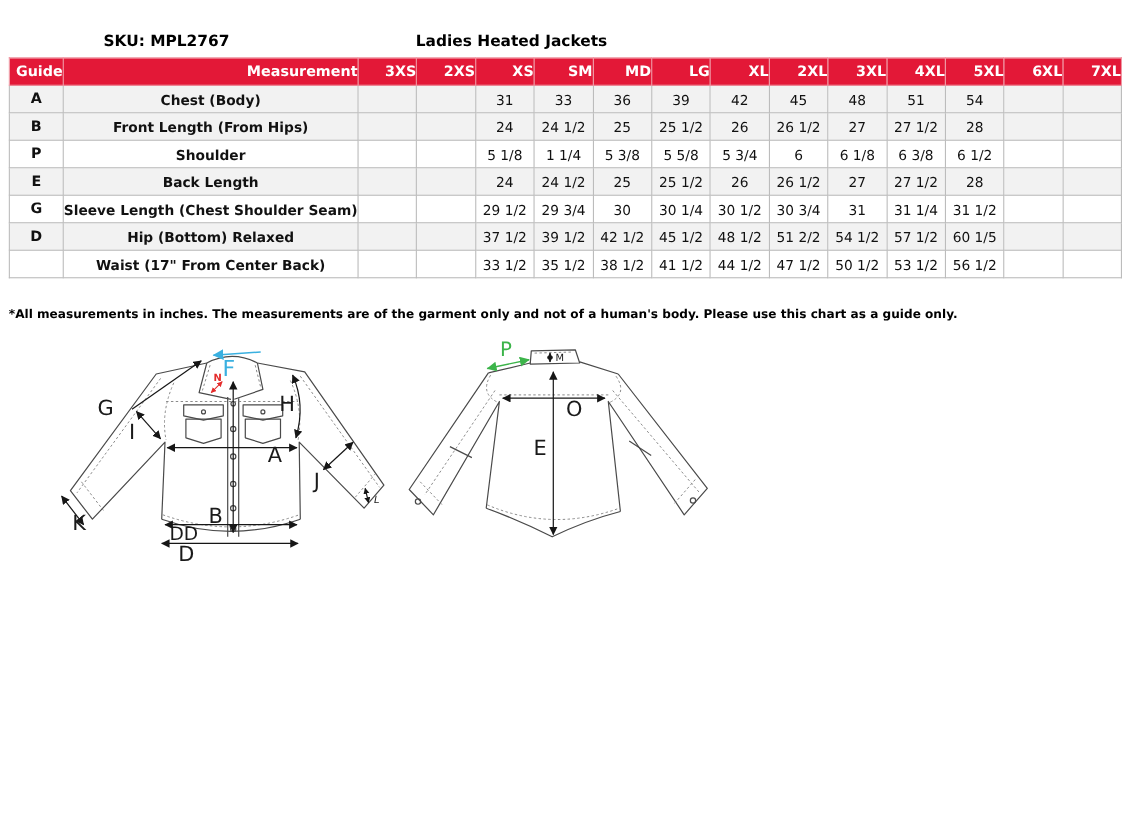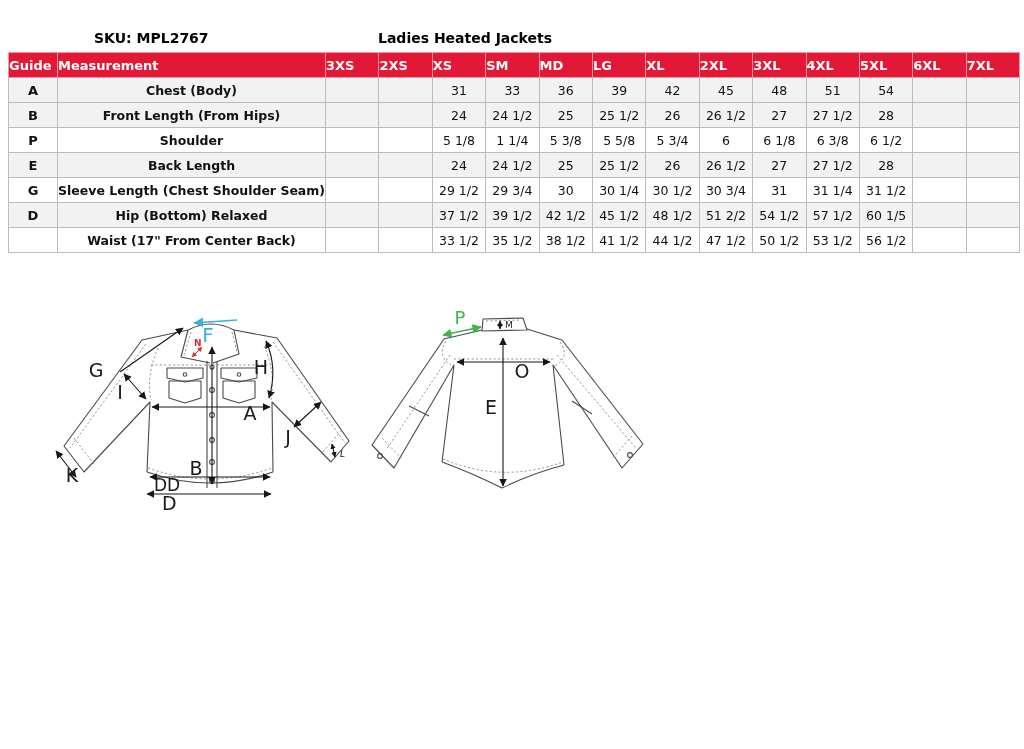--- a/index.html
+++ b/index.html
@@ -7,21 +7,21 @@
     font-family:"DejaVu Sans","Liberation Sans",sans-serif; }
   #page { position:relative; width:1024px; height:749px; background:#fff; overflow:hidden; }
 
   .sku { position:absolute; left:62px; top:30px; font-size:14px; font-weight:bold; color:#000;margin-left:32px; }
   .title { position:absolute; left:333px; top:30px; font-size:14px; font-weight:bold; color:#000;margin-left:45px; }
 
   table.size { position:absolute; left:8px; top:52px; width:1011px;
     border-collapse:collapse; table-layout:fixed; }
   table.size th {
     background:#e31837; color:#fff; font-size:13px; font-weight:bold;
-    height:25px; text-align:left; vertical-align:middle;
+    height:25px; text-align:right; vertical-align:middle;
     border:1px solid #ef96a2; }
   table.size td {
     height:25px; font-size:12.5px; color:#111; text-align:center; vertical-align:middle;
     border:1px solid #bcbcbc; background:#fff; white-space:nowrap; overflow:hidden; }
   table.size tr.alt td { background:#f2f2f2; }
   table.size td.guide { font-weight:bold; font-size:13px; }
   table.size td.measurement { font-weight:bold;margin-top:26px; }
 
   .footnote { position:absolute; left:8px; top:279px; font-size:11px; font-weight:bold; color:#000; }
 
@@ -202,20 +202,21 @@
           <td>47 1/2</td>
           <td>50 1/2</td>
           <td>53 1/2</td>
           <td>56 1/2</td>
           <td></td>
           <td></td>
         </tr>
       </tbody>
   </table>
 
+  <div class="footnote">*All measurements in inches. The measurements are of the garment only and not of a human's body. Please use this chart as a guide only.</div>
 
   <svg class="diagram-front" width="320" height="215" viewBox="0 0 320 215">
     <defs>
       <marker id="ahk" markerWidth="8" markerHeight="8" refX="6.5" refY="3.5" orient="auto-start-reverse">
         <path d="M0,0 L7,3.5 L0,7 Z" fill="#161616"></path>
         </marker>
       <marker id="ahc" markerWidth="8" markerHeight="8" refX="6.5" refY="3.5" orient="auto-start-reverse">
         <path d="M0,0 L7,3.5 L0,7 Z" fill="#3ab0e0"></path>
         </marker>
       <marker id="ahr" markerWidth="6" markerHeight="6" refX="4.5" refY="2.5" orient="auto-start-reverse">

